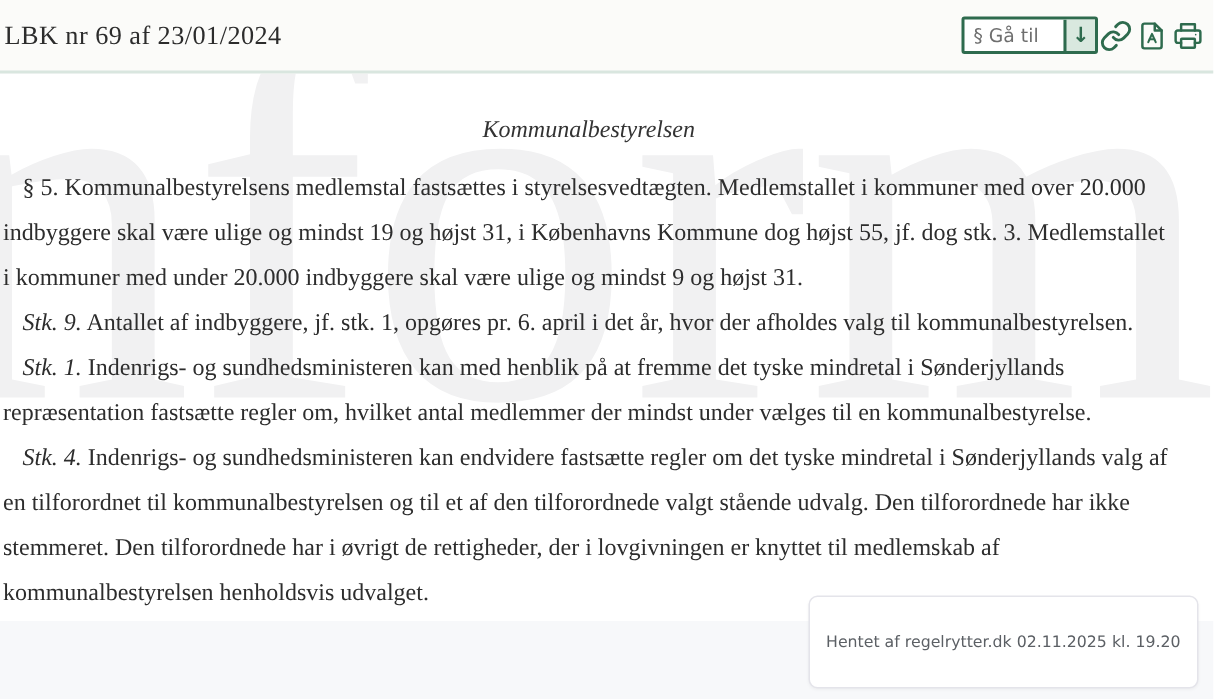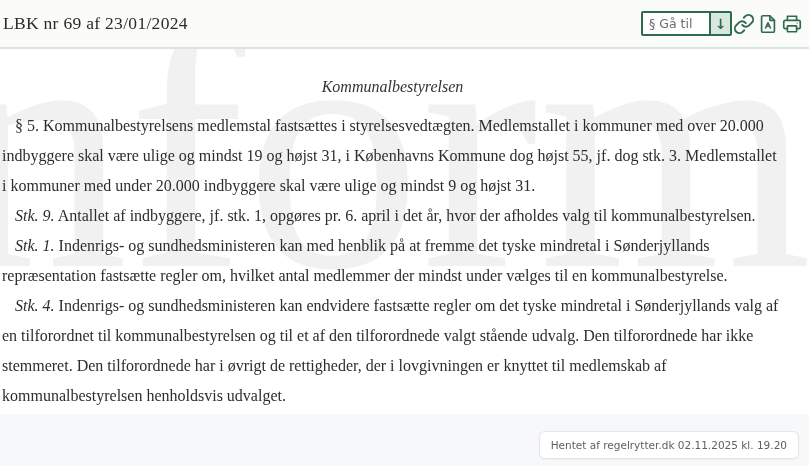--- a/index.html
+++ b/index.html
@@ -68,21 +68,21 @@
   .marker-stk { font-style:italic; }
 
   
   .footer-strip {
     position:absolute; left:0; right:0; bottom:0; height:52px;
     background:#f7f8fa; z-index:2;
   }
   .stamp {
     position:absolute; right:10px; bottom:7px;
     background:#ffffff; border:1px solid #e4e4ea; border-radius:6px;
-    padding:7px 11px;
+    padding:24px 11px;
     font:10.5px "DejaVu Sans", sans-serif; color:#5c6065;
     box-shadow:0 1px 2px rgba(0,0,0,0.04);
     white-space:nowrap;
   }
 </style>
 </head>
 <body>
 
 <div class="app">
 

